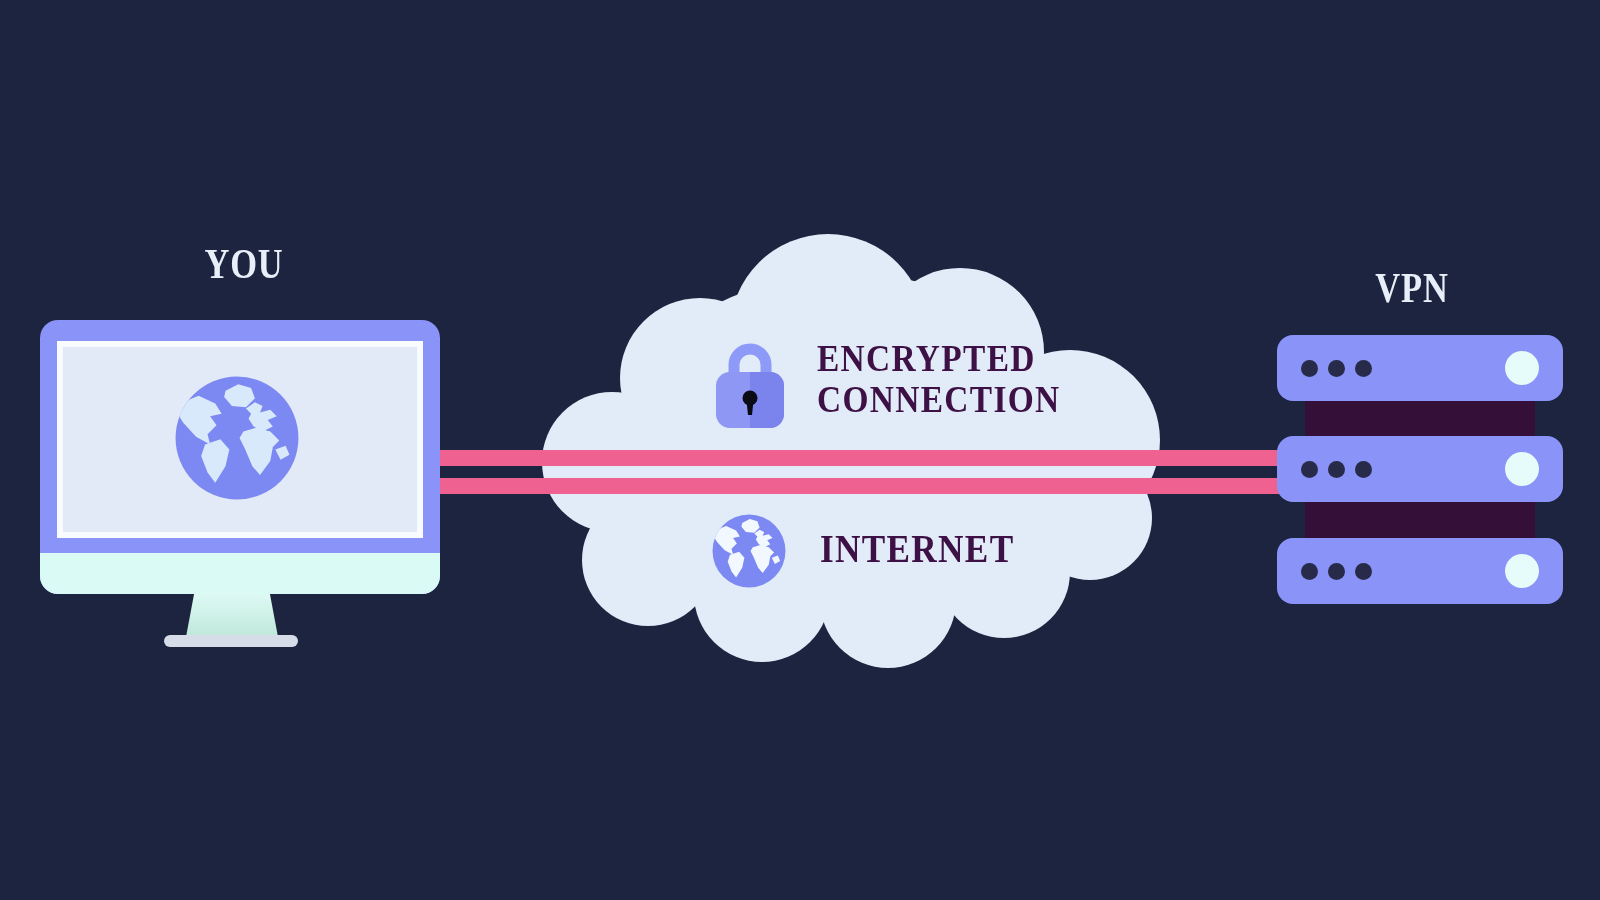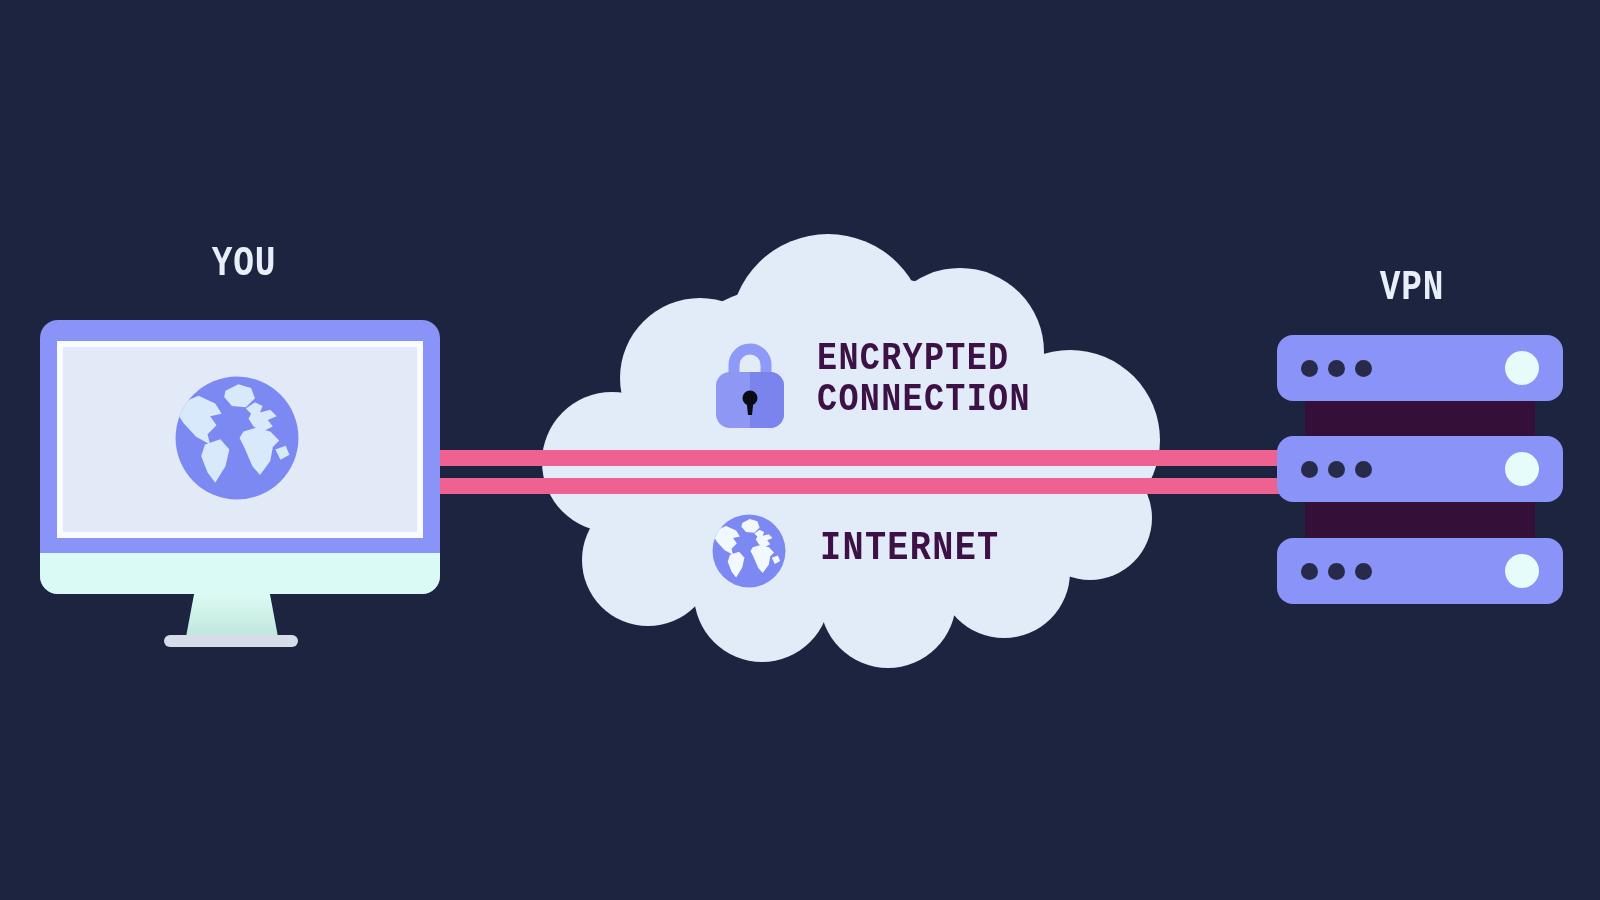--- a/index.html
+++ b/index.html
@@ -1,19 +1,19 @@
 <!DOCTYPE html>
 <html style="--bg: #1c2440; --pink: #ee6191; --purple: #8a93f8; --cloud: #e2ecf8; --plum: #341038; --ink: #3d1145; --lightText: #e9eff9; --screen: #e3eaf7; --screenBorder: #f8fbff; --chin: #dafbf5; --standTop: #defaf4; --standBottom: #bfe7db; --baseGray: #d6dce8; --ocean: #7d89f2; --landMonitor: #d7e9fb; --landCloud: #f2f8ff; --dot: #272b49; --power: #e6fcfa; --lockLight: #8e97f4; --lockDark: #7b84ec; --lockTab: #6e78e2; --shackle: #8e9af7; --keyhole: #0b0b16;"><head>
 <meta charset="utf-8">
 <style>
   html,body{margin:0;padding:0;background:#1c2440;}
   .stage{
     position:relative;width:1600px;height:672px;overflow:hidden;
     background:var(--bg,#1c2440);
-    font-family:Liberation Mono, monospace;
+    font-family:Liberation Serif, serif;
   }
   
   .cloud{position:absolute;left:0;top:0;width:1600px;height:900px;z-index:1;}
   
   .bar{position:absolute;left:436px;width:846px;height:16px;background:var(--pink,#ee6191);z-index:2;}
   .bar1{top:450px;}
   .bar2{top:478px;}
   
   .label-light{
     color:var(--lightText,#e9eff9);font-weight:bold;font-size:42px;line-height:44px;

